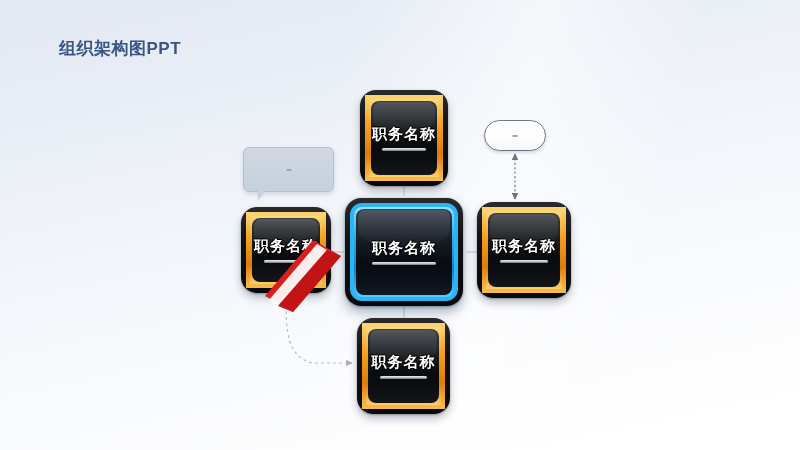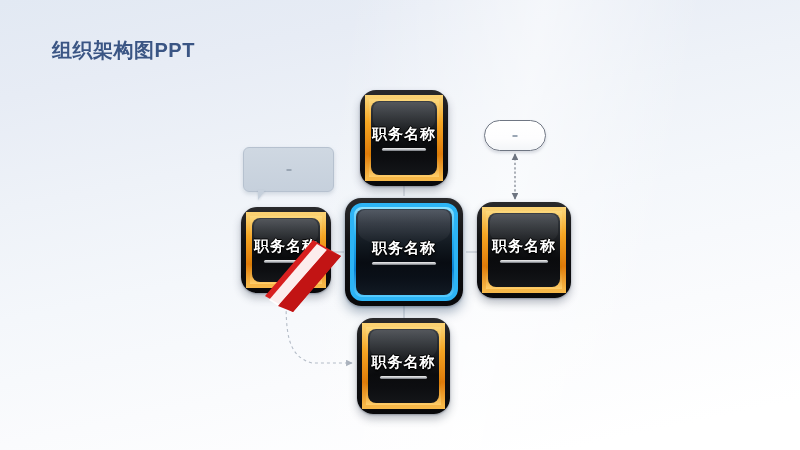--- a/index.html
+++ b/index.html
@@ -33,23 +33,23 @@
     content: "";
     position: absolute;
     left: 0; right: 0; top: 0; bottom: 0;
     background: linear-gradient(100deg, rgba(255,255,255,0) 40%, rgba(255,255,255,0.55) 62%, rgba(255,255,255,0) 80%);
     pointer-events: none;
   }
 
   
   #title {
     position: absolute;
-    left: 52px;
+    left: 59px;
     top: 37px;
-    font-size: 20px;
+    font-size: 17px;
     font-weight: bold;
     color: #3a5584;
     letter-spacing: 0.5px;
     white-space: nowrap;
     z-index: 20;
   }
 
   
   #connectors {
     position: absolute;

